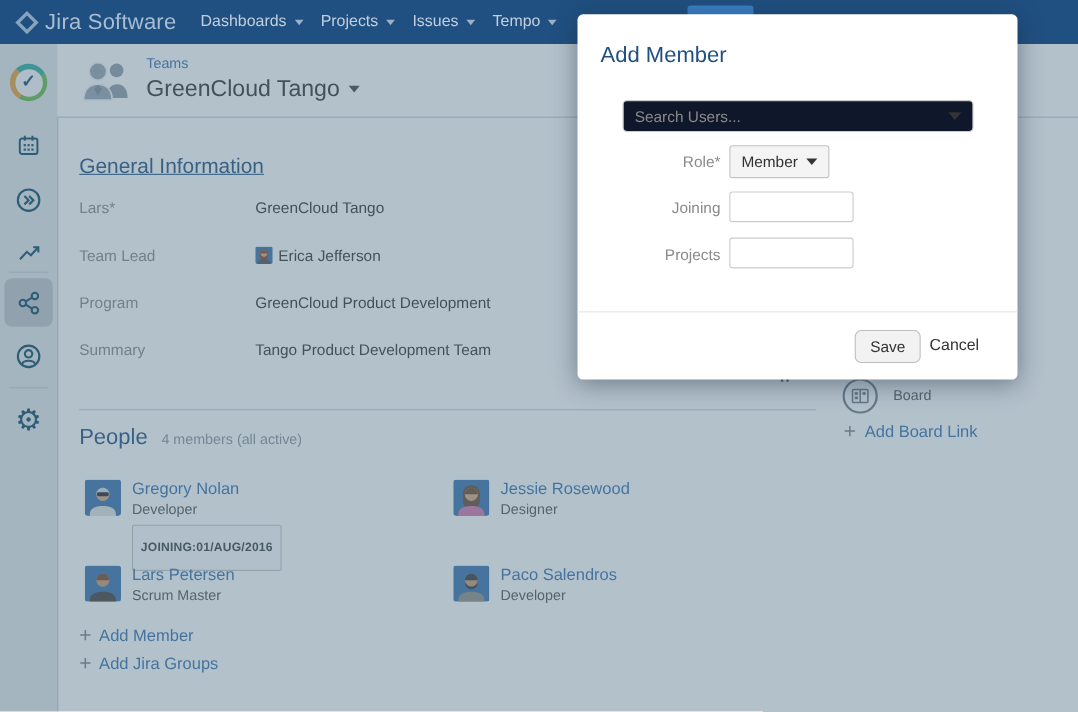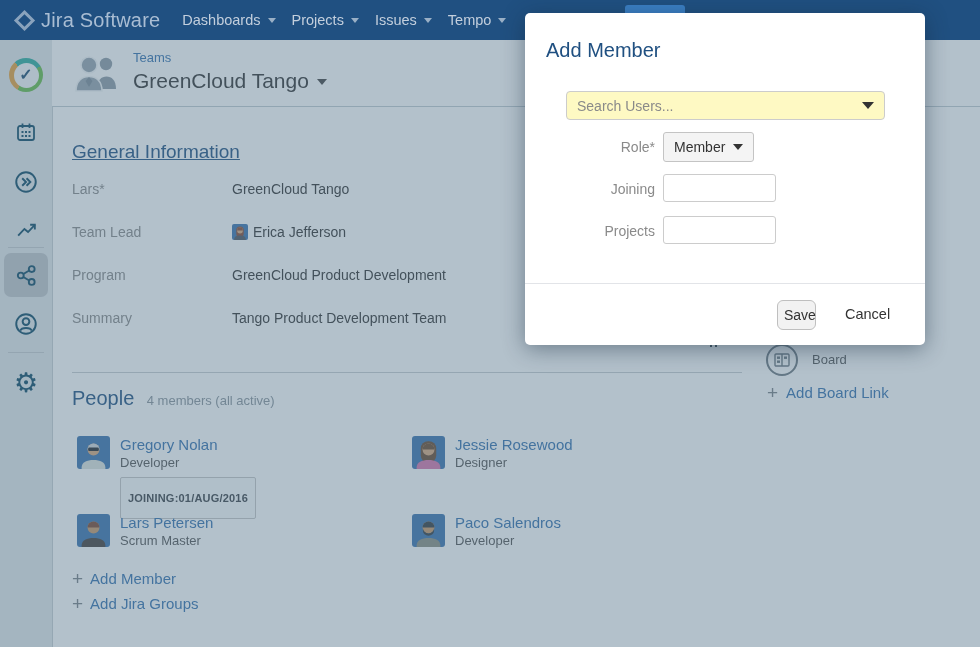--- a/index.html
+++ b/index.html
@@ -82,34 +82,34 @@
   .nav-item{display:flex;align-items:center;gap:7px;color:#c3cfdd;font-size:14.5px;cursor:pointer;}
   .nav-caret{width:0;height:0;border-left:4px solid transparent;border-right:4px solid transparent;
              border-top:5px solid rgba(255,255,255,.55);}
   .create-frag{position:absolute;left:625px;top:5px;width:60px;height:24px;background:#3b7fc4;border-radius:3px;}
 
   
   .modal{position:absolute;left:525px;top:13px;width:400px;height:332px;background:#fff;
          border-radius:5px;box-shadow:0 4px 22px rgba(20,40,60,.45);z-index:100;}
   .modal-title{position:absolute;left:21px;top:26px;font-size:20px;color:#205081;font-weight:normal;margin:0;}
   .search-select{position:absolute;left:41px;top:78px;width:319px;height:29px;border:1px solid #ccc;
-      border-radius:4px;background:#fef9c3;display:flex;align-items:center;box-sizing:border-box;padding:0 10px;cursor:pointer;}
+      border-radius:4px;background:#0f172a;display:flex;align-items:center;box-sizing:border-box;padding:0 10px;cursor:pointer;}
   .search-placeholder{color:#8a8a8a;font-size:14px;flex:1;}
   .select-caret{width:0;height:0;border-left:6px solid transparent;border-right:6px solid transparent;
                 border-top:7px solid #333;}
   .m-label{position:absolute;width:130px;text-align:right;color:#8a8a8a;font-size:14px;line-height:30px;}
   .role-btn{position:absolute;left:138px;top:119px;height:30px;padding:0 10px;background:#f4f4f4;
       border:1px solid #c4c4c4;border-radius:3px;display:flex;align-items:center;gap:8px;
       font-size:14px;color:#333;cursor:pointer;box-sizing:border-box;}
   .role-caret{width:0;height:0;border-left:5px solid transparent;border-right:5px solid transparent;
               border-top:6px solid #333;}
   .m-input{position:absolute;left:138px;width:113px;height:28px;border:1px solid #ccc;border-radius:3px;
            box-sizing:border-box;font-size:14px;padding:0 8px;font-family:"Liberation Sans",sans-serif;}
   .modal-footer-line{position:absolute;left:0;right:0;top:270px;border-top:1px solid #e2e4e8;}
-  .save-btn{position:absolute;left:252px;top:287px;width:39px;height:30px;background:#f2f2f2;
+  .save-btn{position:absolute;left:252px;top:287px;width:60px;height:30px;background:#f2f2f2;
       border:1px solid #bfbfbf;border-radius:6px;font-size:14px;color:#333;
       font-family:"Liberation Sans",sans-serif;cursor:pointer;}
   .cancel-btn{position:absolute;left:320px;top:293px;font-size:14.5px;color:#333;text-decoration:none;}
 </style>
 </head>
 <body>
 
 <div class="stage">
 
   <div class="page">

